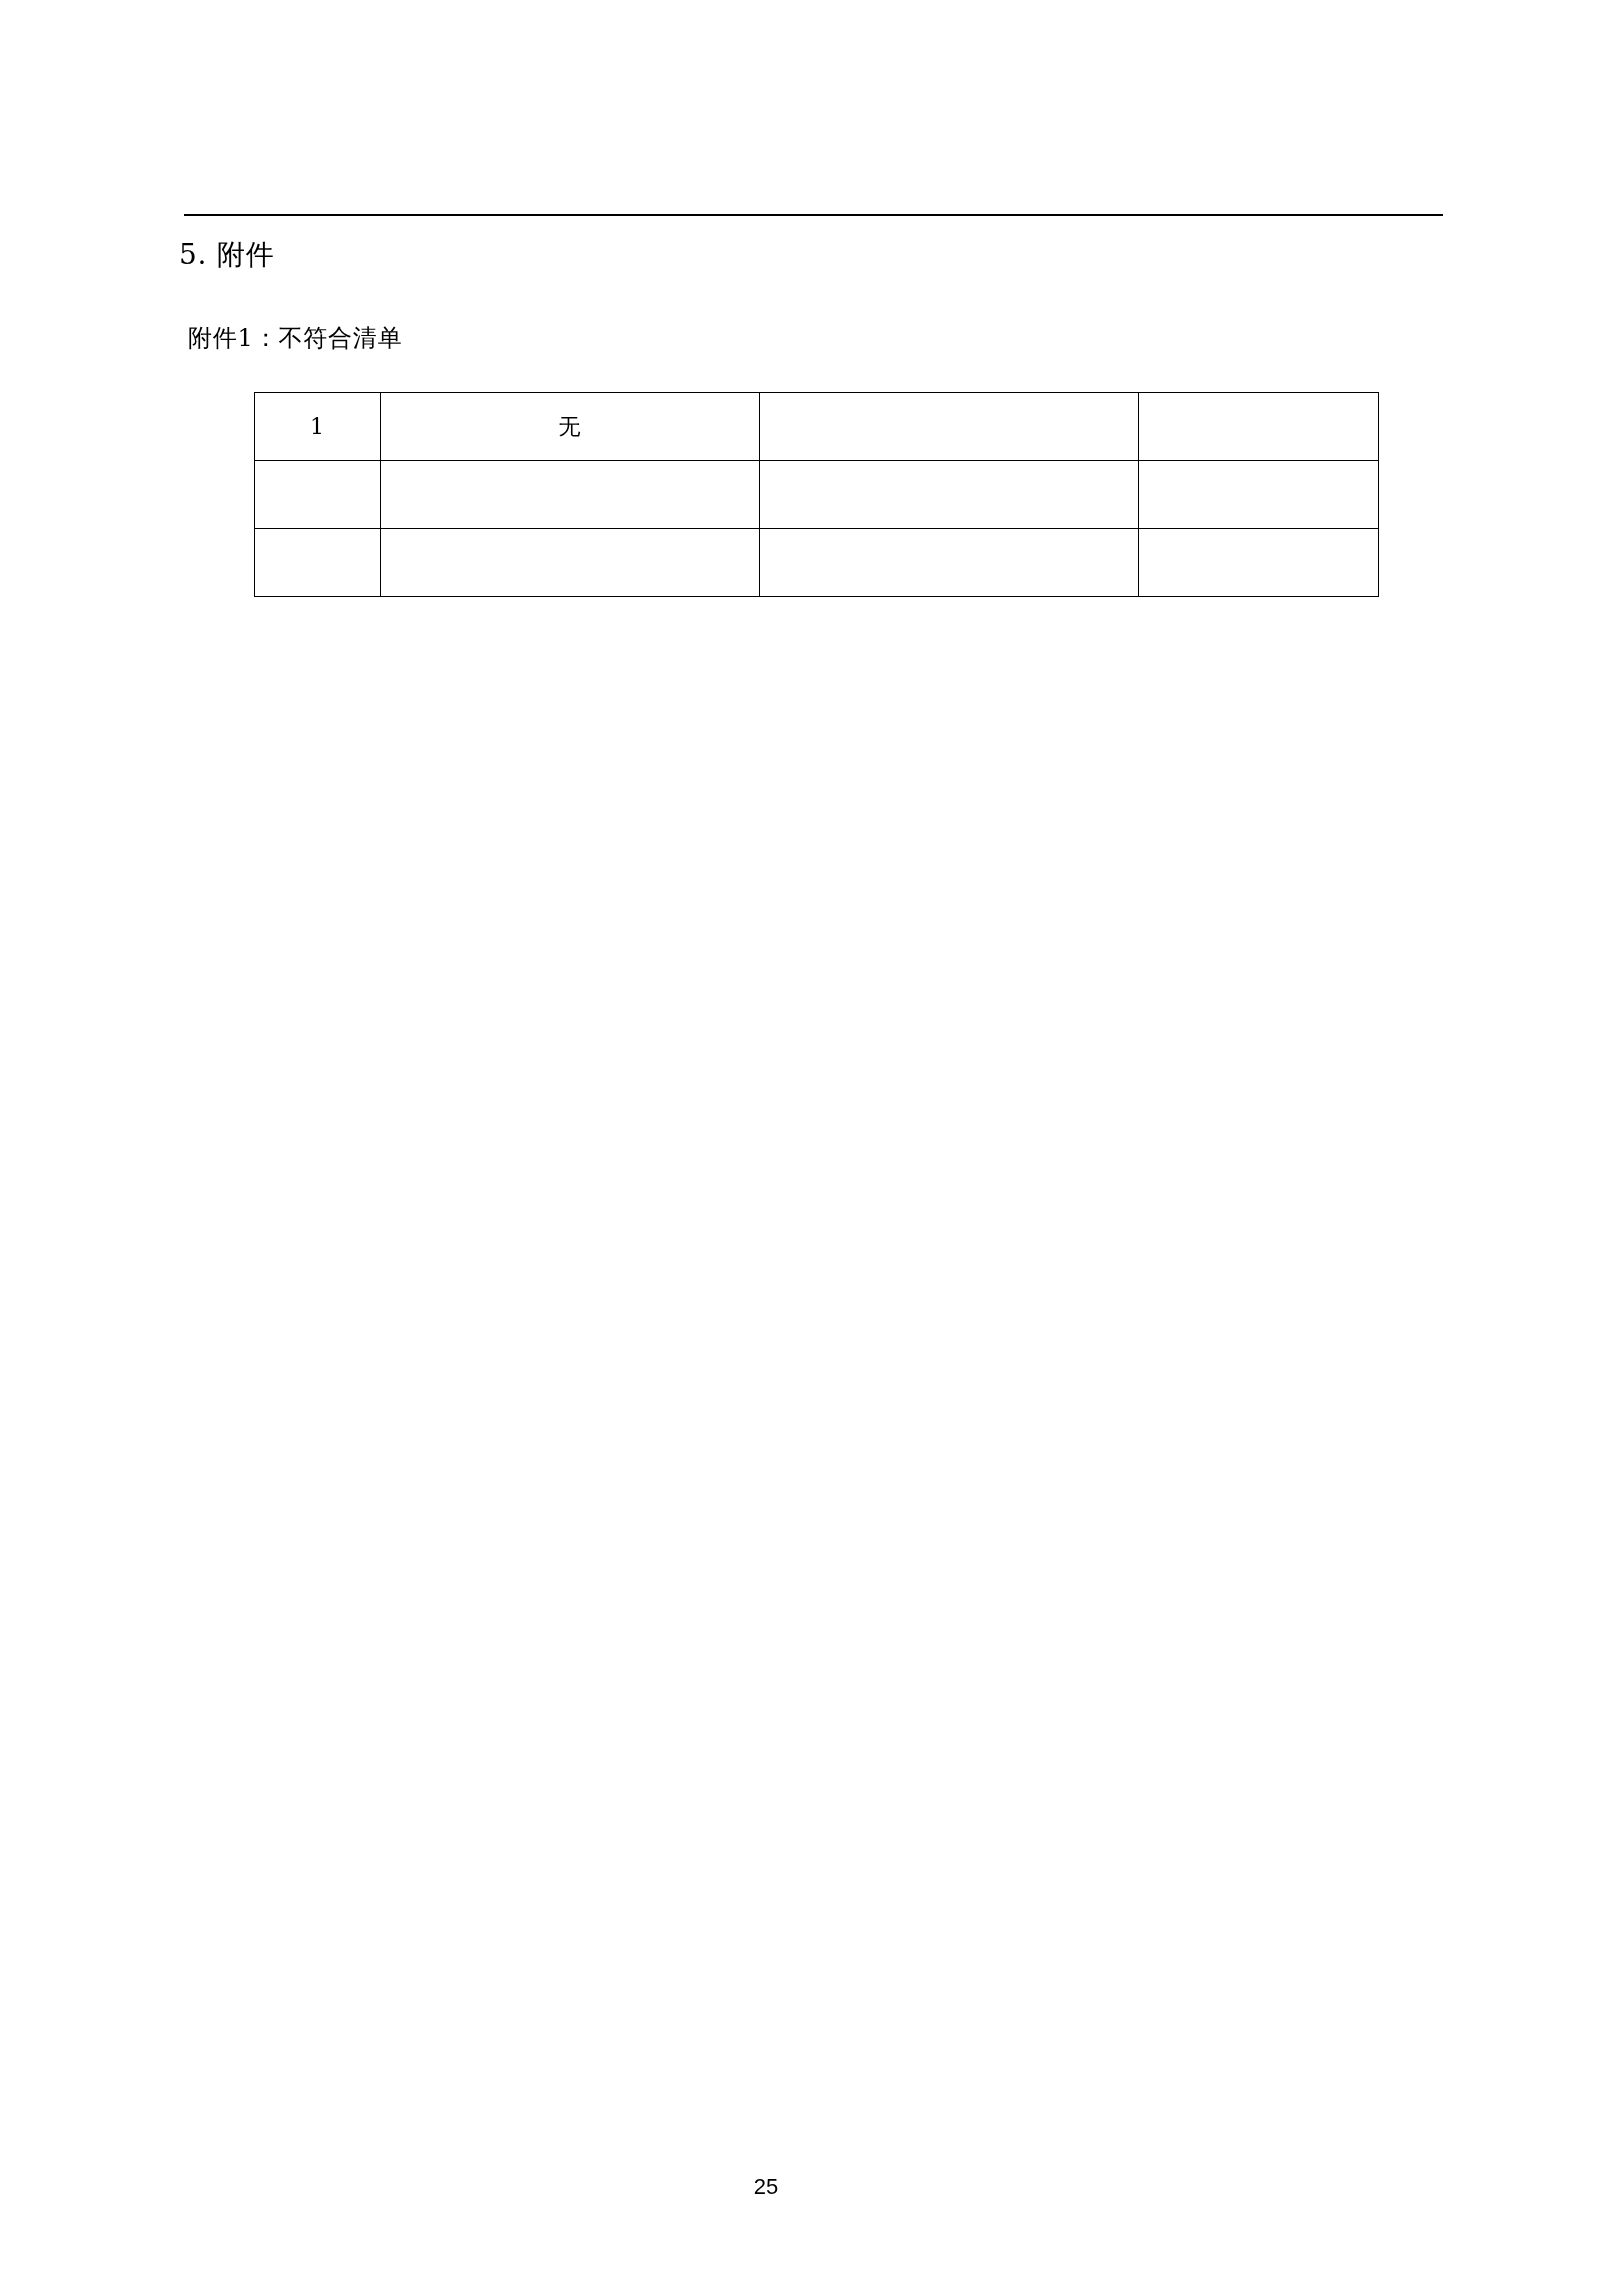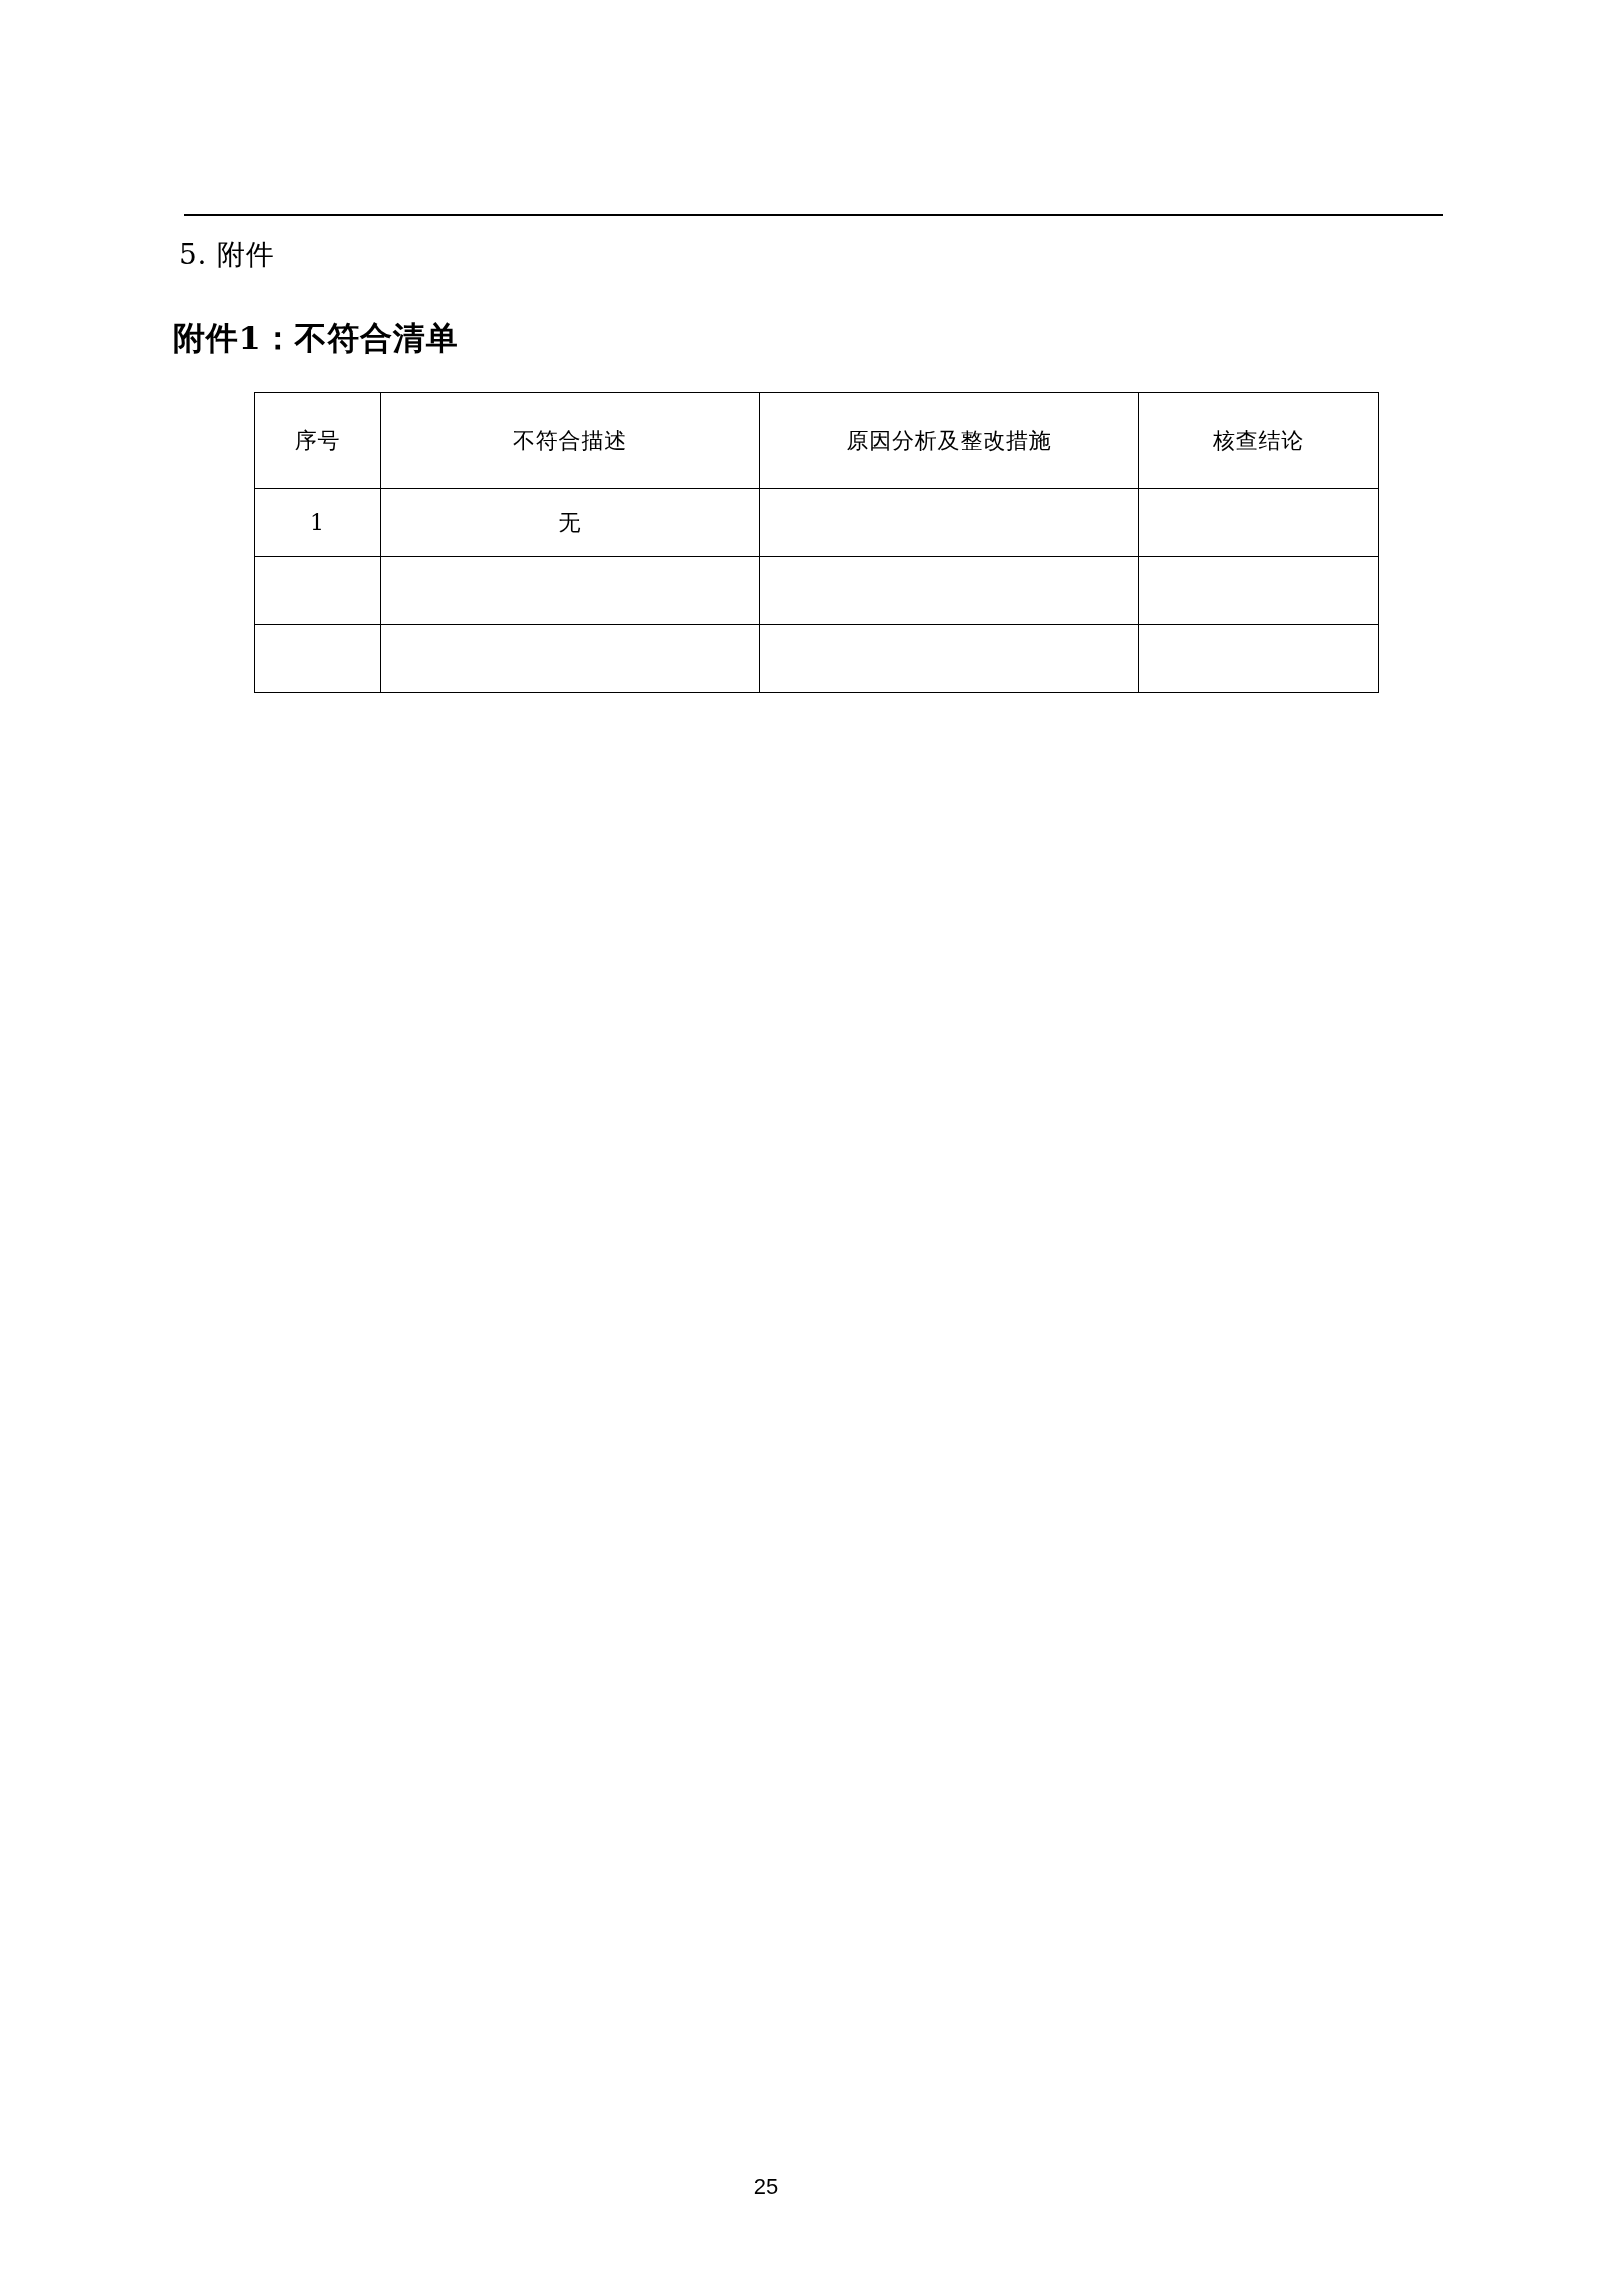--- a/index.html
+++ b/index.html
@@ -62,25 +62,25 @@
     left: 179px;
     top: 236px;
     font-size: 28px;
     line-height: 37px;
     font-weight: normal;
     letter-spacing: 0.8px;
     white-space: nowrap;
   }
   .sub-heading {
     position: absolute;
-    left: 173px;
+    left: 188px;
     top: 320px;
-    font-size: 32px;
+    font-size: 24px;
     line-height: 37px;
-    font-weight: bold;
+    font-weight: normal;
     letter-spacing: 0.8px;
     white-space: nowrap;
   }
 
   
   .nc-table {
     position: absolute;
     left: 254px;
     top: 392px;
     border-collapse: collapse;
@@ -120,26 +120,20 @@
 <div class="page">
 
   <div class="header-rule"></div>
 
   <div class="section-heading">5. 附件</div>
 
   <div class="sub-heading">附件1：不符合清单</div>
 
   <table class="nc-table">
     <tbody>
-      <tr class="row-head">
-        <td class="col-0">序号</td>
-        <td class="col-1">不符合描述</td>
-        <td class="col-2">原因分析及整改措施</td>
-        <td class="col-3">核查结论</td>
-      </tr>
       <tr class="row-body">
         <td class="col-0">1</td>
         <td class="col-1">无</td>
         <td class="col-2"></td>
         <td class="col-3"></td>
       </tr>
       <tr class="row-body">
         <td class="col-0"></td>
         <td class="col-1"></td>
         <td class="col-2"></td>

